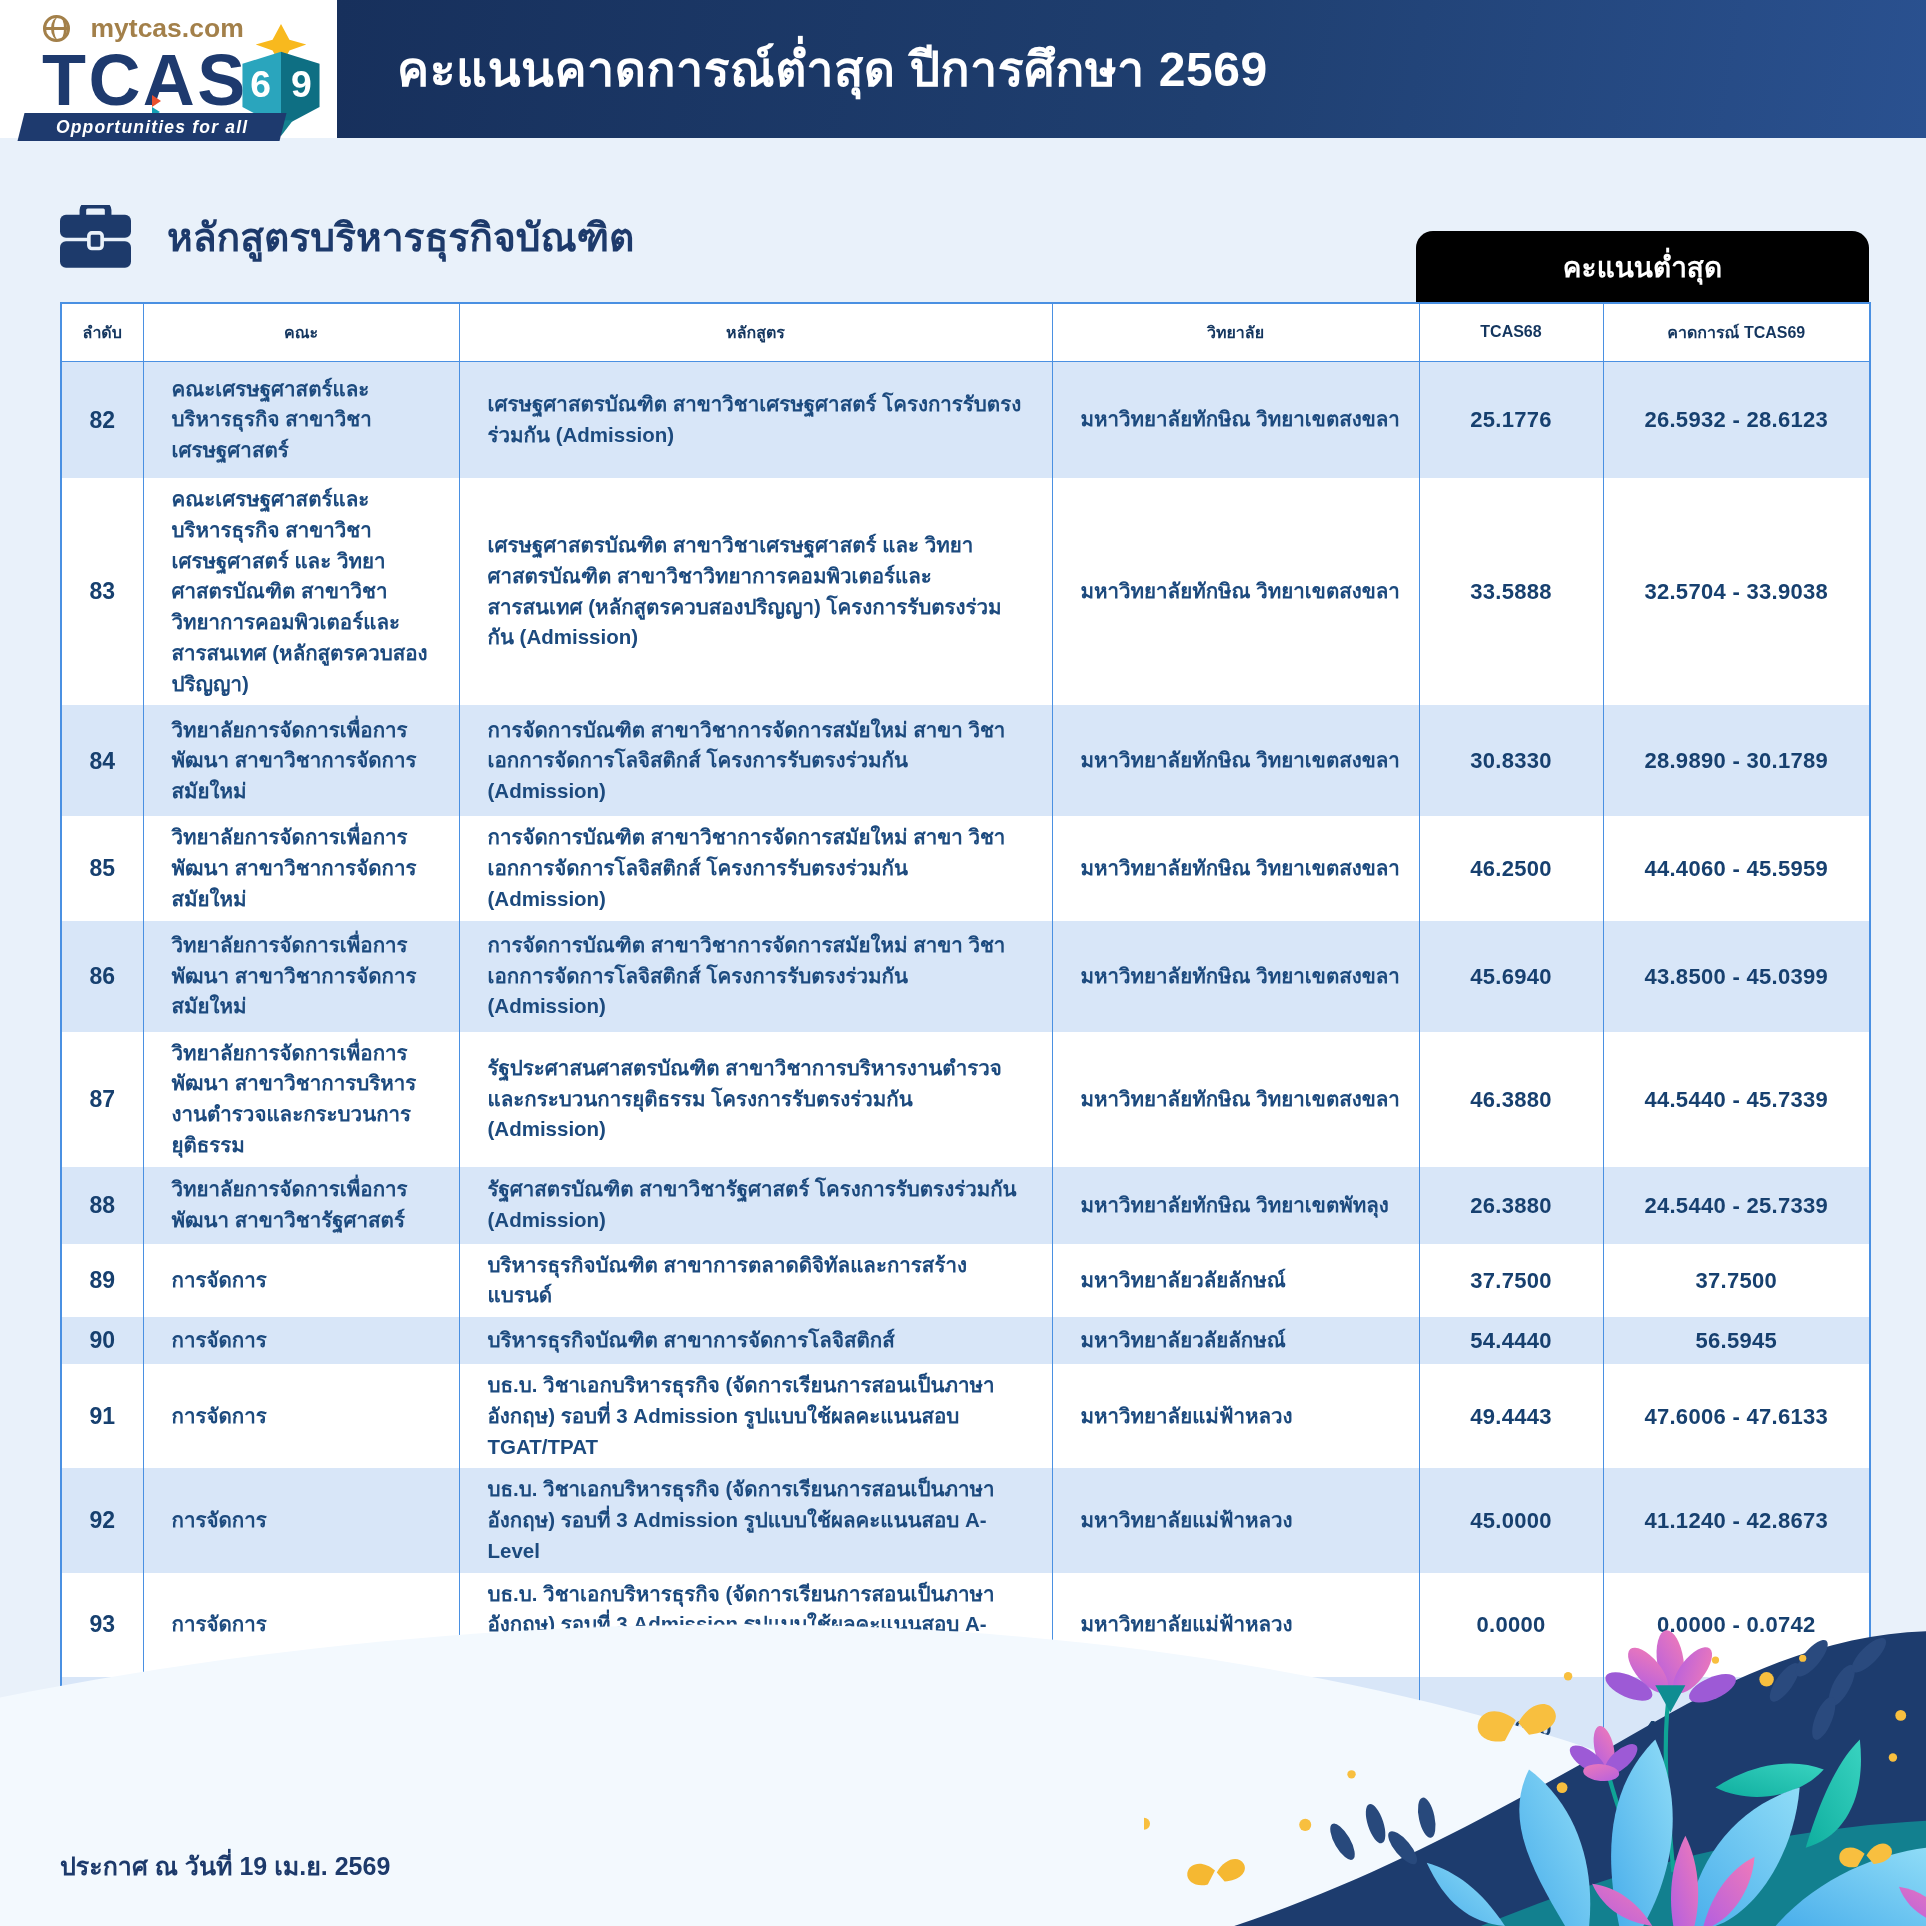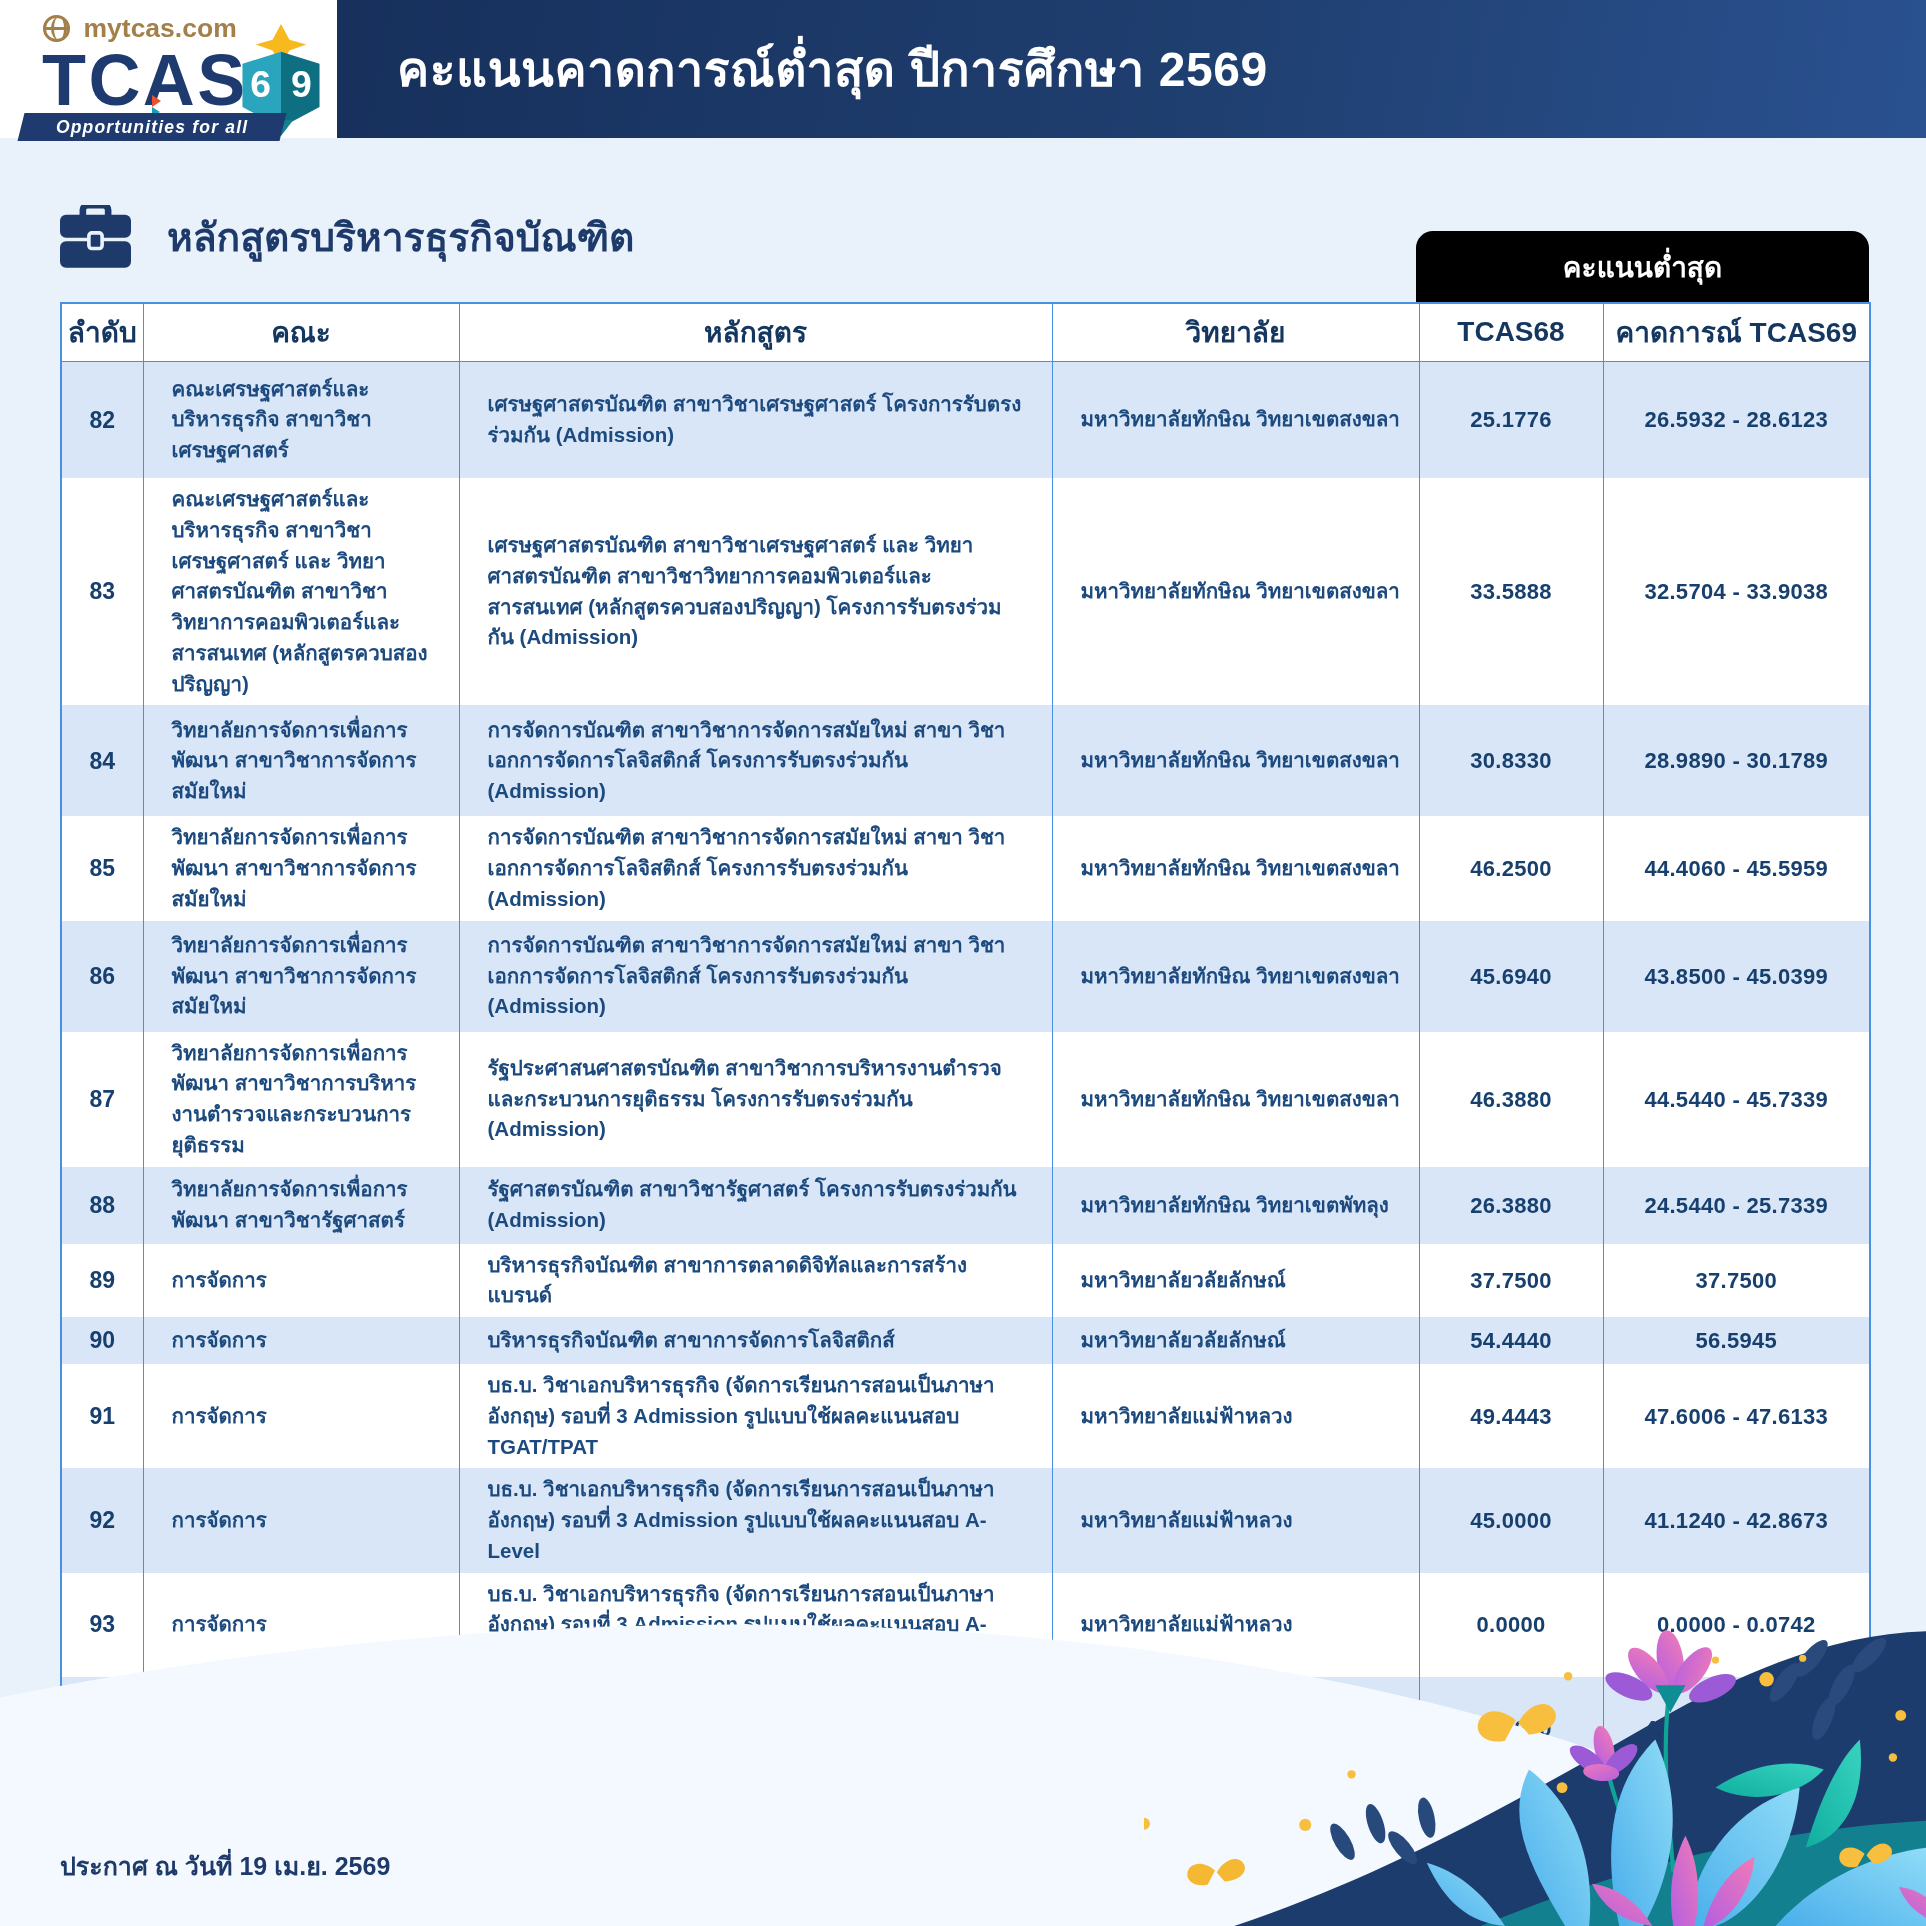--- a/index.html
+++ b/index.html
@@ -15,21 +15,21 @@
   
   .page-header { position:relative; width:100%; height:138px; background:#ffffff; }
   .title-bar {
     position:absolute; left:337px; top:0; right:0; height:138px;
     background:linear-gradient(100deg,#17305c 0%, #1f3f70 55%, #2a5190 100%);
     display:flex; align-items:center; padding-left:60px;
   }
   .title-bar h1 { color:#ffffff; font-size:48px; font-weight:bold; letter-spacing:0.6px; }
 
   .logo-area { position:absolute; left:0; top:0; width:337px; height:138px; background:#ffffff; }
-  .logo-top { position:absolute; left:43px; top:13.2px; display:flex; align-items:center; gap:14px; }
+  .logo-top { position:absolute; left:43px; top:13.2px; display:flex; align-items:center; gap:21px; }
   .globe {
     width:26.5px; height:26.5px; border:3.6px solid #a3804a; border-radius:50%;
     position:relative;
   }
   .globe::before { content:""; position:absolute; left:-1.2px; right:-1.2px; top:50%; height:3px; margin-top:-1.8px; background:#a3804a; }
   .globe::after  { content:""; position:absolute; top:-1.2px; bottom:-1.2px; left:50%; width:9.6px; margin-left:-4.8px; border:3px solid #a3804a; border-top:none; border-bottom:none; border-radius:50%; }
   .site-name { font-size:26.5px; font-weight:bold; color:#a3804a; }
   .brand-word { position:absolute; left:42px; top:39px; font-size:72px; font-weight:800; color:#1e3a6e; letter-spacing:2.4px;text-align:right; }
   .c-accent { position:absolute; left:152px; top:95px; width:0; height:0;
     border-left:9.6px solid #e8502e; border-top:6px solid transparent; border-bottom:6px solid transparent; }
@@ -56,21 +56,21 @@
     display:flex; align-items:center; justify-content:center;
     color:#ffffff; font-size:28px; font-weight:bold;
   }
 
   table { width:1809px; border-collapse:collapse; table-layout:fixed;
     border:2.4px solid #4a90e2; border-bottom-width:4.2px; background:#ffffff; }
   col.c-no{width:82px} col.c-fac{width:316px} col.c-prog{width:593px}
   col.c-uni{width:367px} col.c-t68{width:184px} col.c-t69{width:267px}
   th, td { border-left:1.8px solid #4a90e2; vertical-align:middle; }
   th:first-child, td:first-child { border-left:none; }
-  thead th { height:58px; background:#ffffff; color:#14365f; font-size:28px; font-weight:bold;
+  thead th { height:58px; background:#ffffff; color:#14365f; font-size:16px; font-weight:bold;
     text-align:center; border-bottom:1.2px solid #4a90e2; }
   tbody tr:nth-child(odd) td { background:#d8e6f8; }
   tbody tr:nth-child(even) td { background:#ffffff; }
   td { font-size:20.5px; line-height:1.5; color:#1c4a7e; font-weight:600; padding:6px 0; }
   td.no { text-align:center; font-size:23px; font-weight:bold; color:#17406f; }
   td.fac  { padding-left:28px; padding-right:17px; }
   td.prog { padding-left:28px; padding-right:25px;margin-left:36px; }
   td.uni  { padding-left:28px; padding-right:12px; }
   td.t68, td.t69 { text-align:center; font-size:22px; font-weight:bold; color:#17406f; letter-spacing:0.3px; }
 

